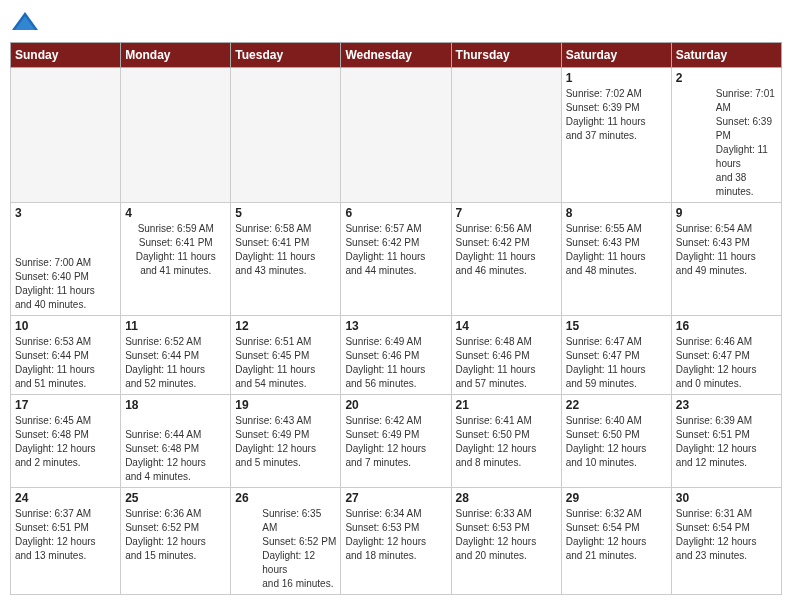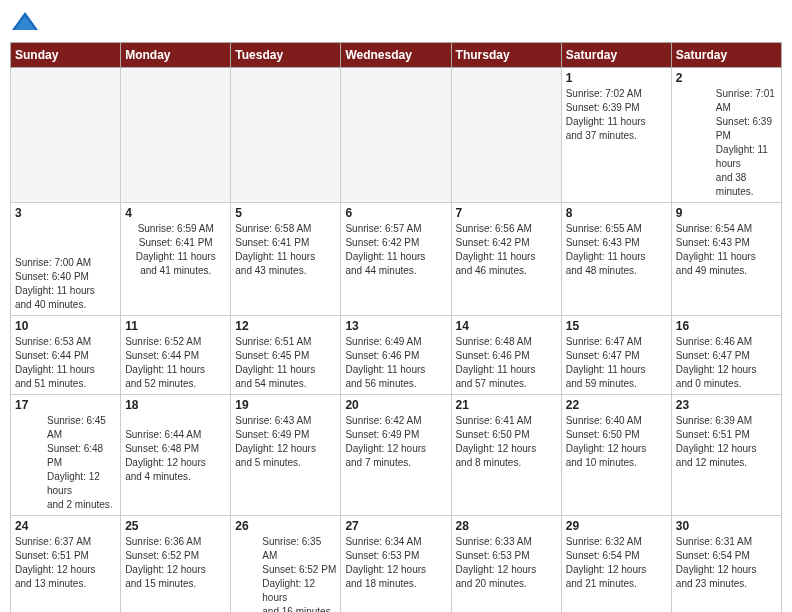--- a/index.html
+++ b/index.html
@@ -235,21 +235,21 @@
           <div class="day-number">16</div>
           <div class="day-info" style="white-space: pre-line;">Sunrise: 6:46 AM
 Sunset: 6:47 PM
 Daylight: 12 hours
 and 0 minutes.</div>
         </td>
       </tr>
       <tr>
         <td>
           <div class="day-number">17</div>
-          <div class="day-info" style="white-space: pre-line; margin-left: 32px;">Sunrise: 6:45 AM
+          <div class="day-info" style="white-space: pre-line;">Sunrise: 6:45 AM
 Sunset: 6:48 PM
 Daylight: 12 hours
 and 2 minutes.</div>
         </td>
         <td>
           <div class="day-number">18</div>
           <div class="day-info" style="white-space: pre-line; margin-top: 16px;">Sunrise: 6:44 AM
 Sunset: 6:48 PM
 Daylight: 12 hours
 and 4 minutes.</div>

